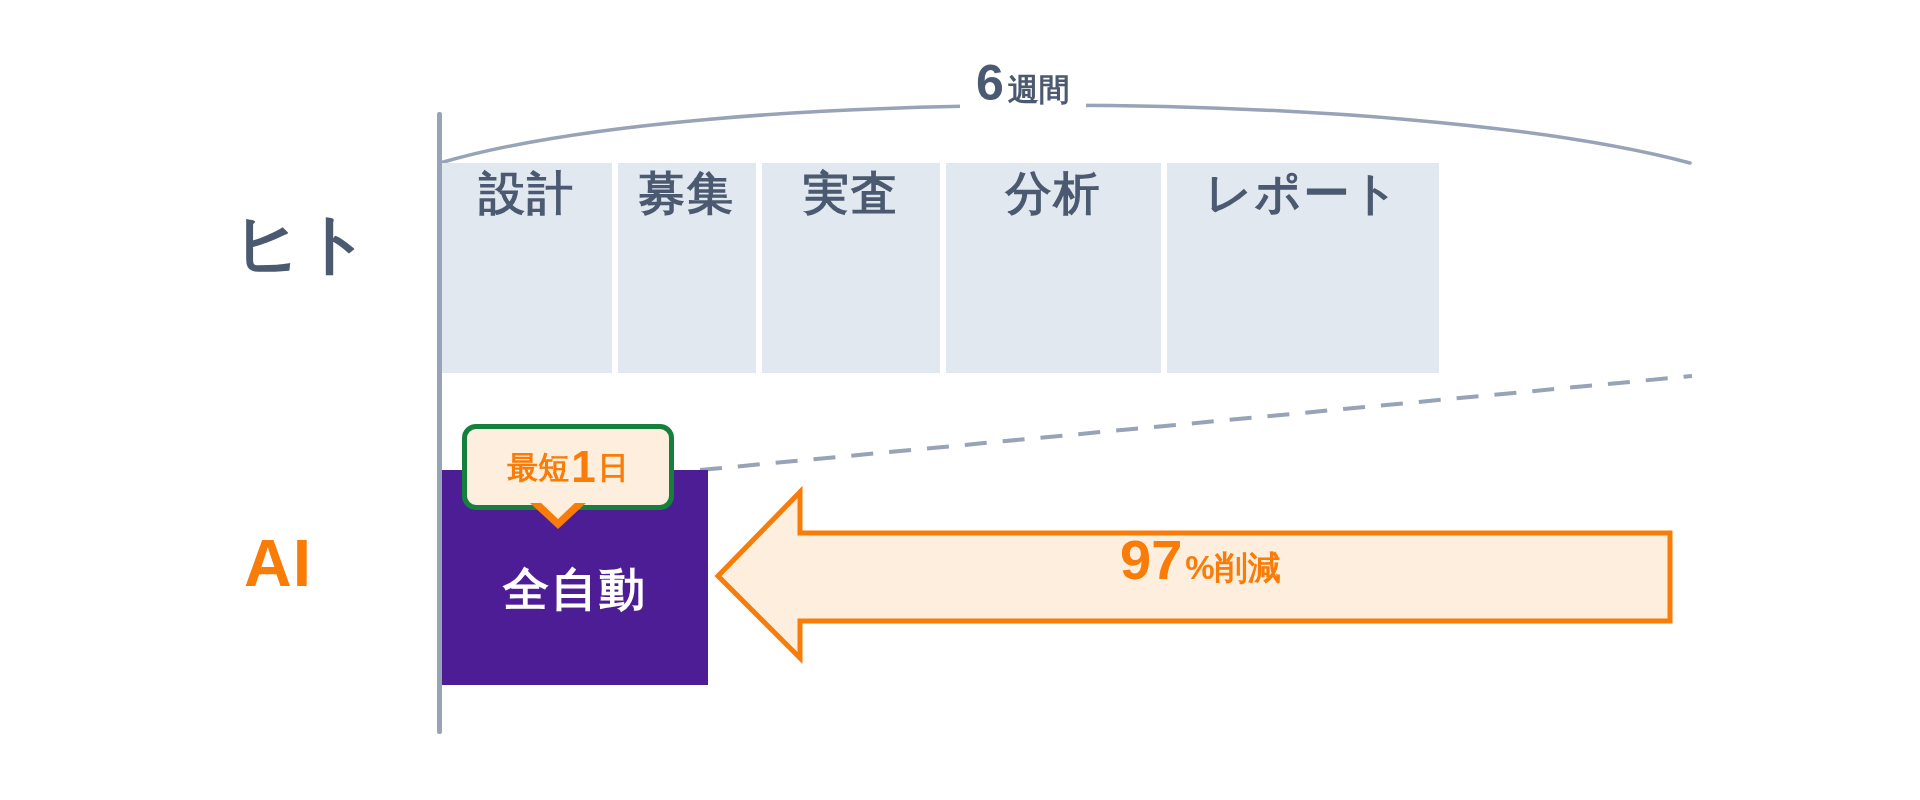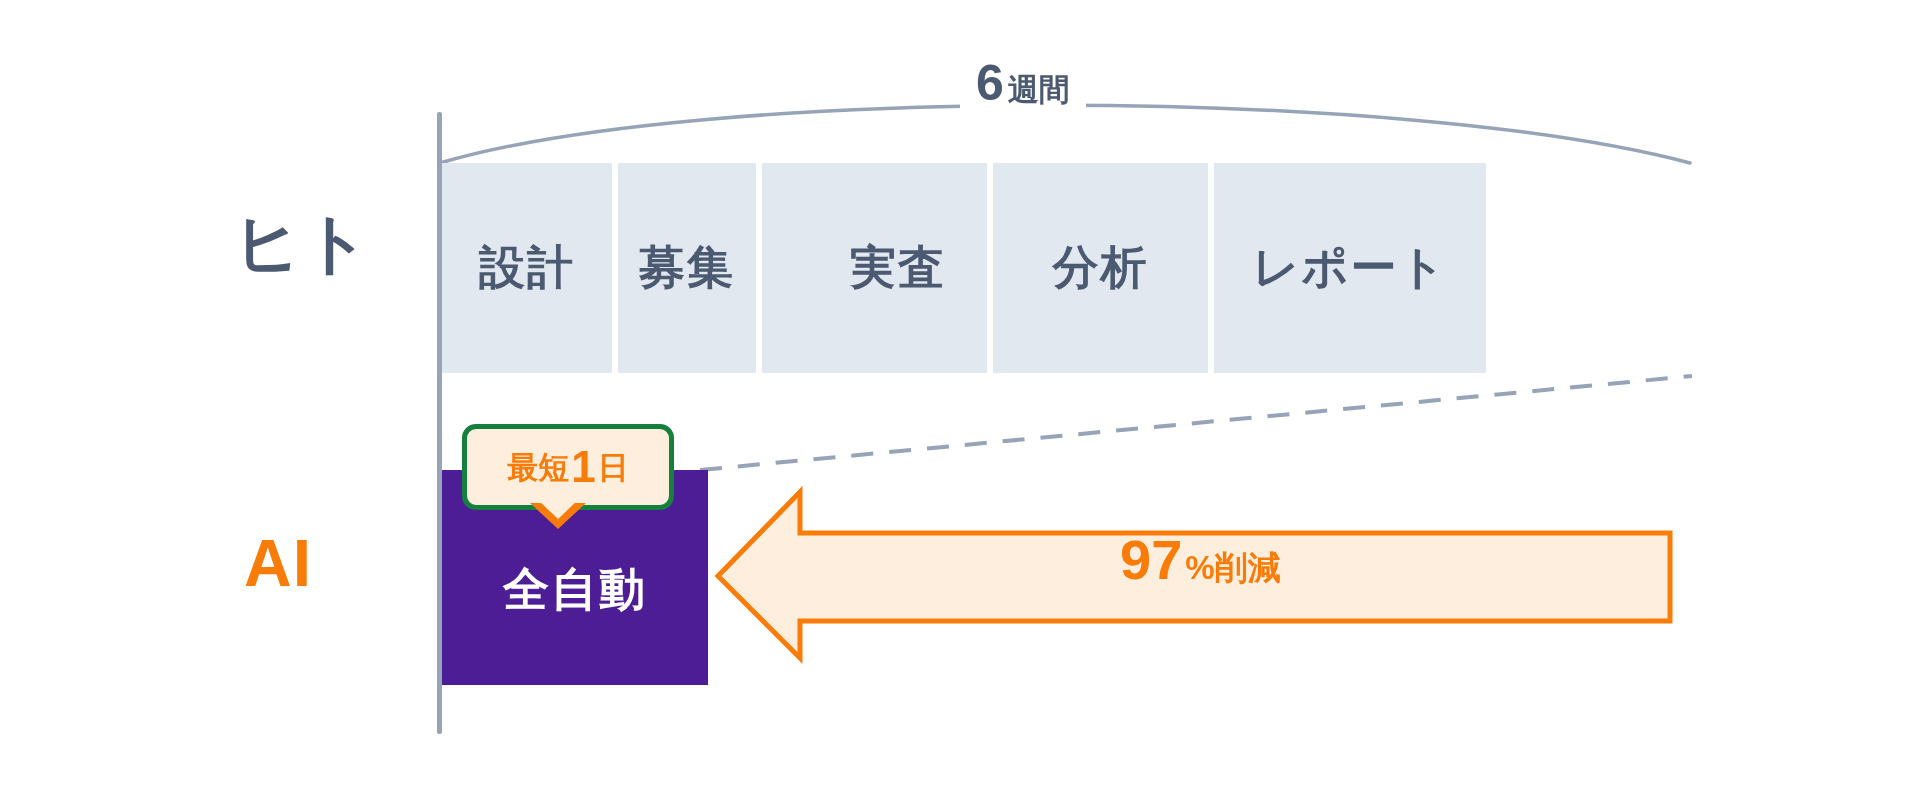--- a/index.html
+++ b/index.html
@@ -88,31 +88,30 @@
     position: absolute;
     left: 442px;
     top: 163px;
     height: 210px;
     display: flex;
     gap: 6px;
   }
   .stage-box {
     background: #e2e8ef;
     display: flex;
-    align-items: center;
     justify-content: center;
     color: #4b5a71;
     font-size: 46px;
     font-weight: bold;
     letter-spacing: 2px;
     height: 210px;
   }
   .stage-box.w1 { width: 170px; }
   .stage-box.w2 { width: 138px; }
-  .stage-box.w3 { width: 178px; padding-left: 47px; }
+  .stage-box.w3 { width: 178px; }
   .stage-box.w4 { width: 215px; }
   .stage-box.w5 { width: 272px; }
 
   
   #dashed-svg {
     position: absolute;
     left: 0;
     top: 0;
     width: 1920px;
     height: 800px;

